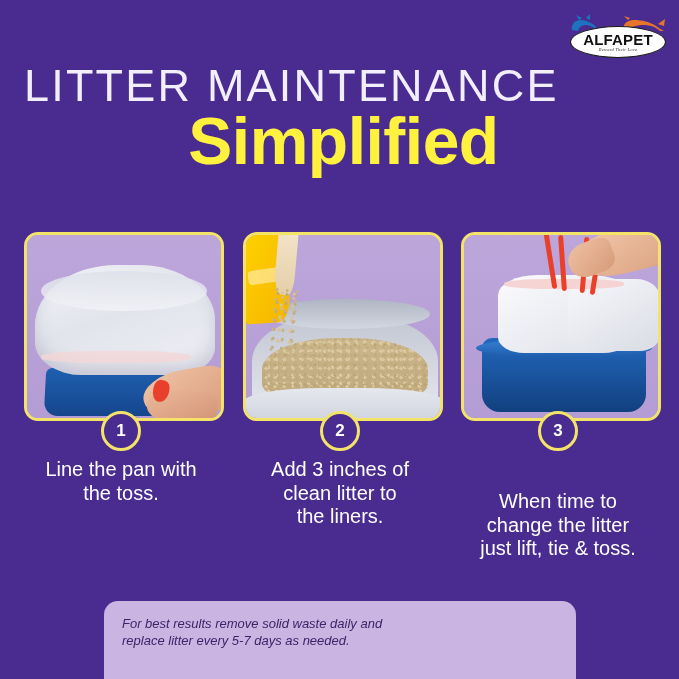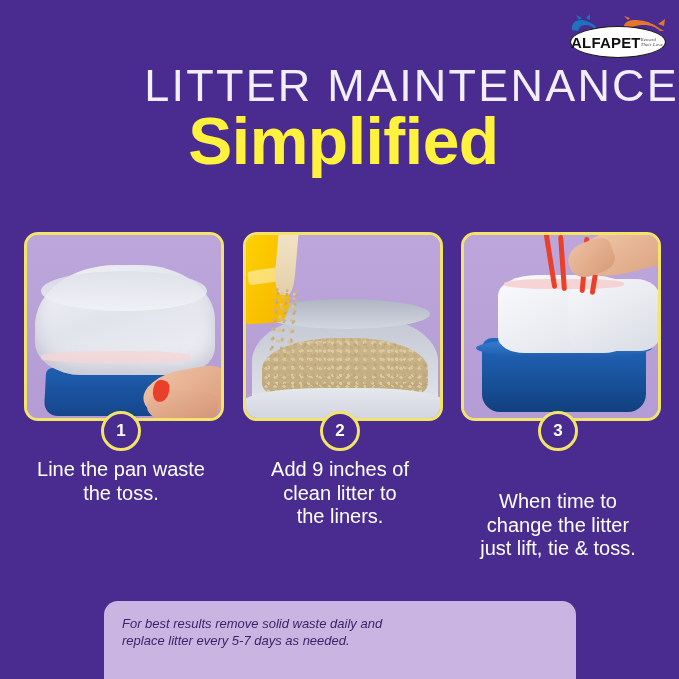--- a/index.html
+++ b/index.html
@@ -11,35 +11,35 @@
   }
   .stage{position:absolute;inset:0;}
 
   
   .logo{position:absolute;left:566px;top:12px;width:104px;height:46px;}
   .logo-animals{position:absolute;left:0;top:0;width:104px;height:20px;}
   .logo-oval{
     position:absolute;left:4px;top:14px;width:94px;height:30px;
     background:#ffffff;border-radius:50%/50%;
     border:1.5px solid #1b1b1b;
-    display:flex;flex-direction:row;align-items:center;justify-content:center;
+    display:flex;flex-direction:column;align-items:center;justify-content:center;
     line-height:1;
   }
   .logo-word{
     font-size:15px;font-weight:700;color:#111;letter-spacing:0.2px;
     font-family:"Liberation Sans", sans-serif;
   }
   .logo-tag{
     font-size:4.6px;color:#333;font-style:italic;margin-top:1px;
     font-family:"Liberation Serif", serif;letter-spacing:.2px;
   }
 
   
   .title-line1{
-    position:absolute;left:0;right:0;top:63px;text-align:right;
+    position:absolute;left:0;right:0;top:63px;text-align:left;
     color:#F2EEFB;font-size:45px;letter-spacing:2.2px;font-weight:300;
     line-height:1;white-space:nowrap;padding-left:24px;
   }
   .title-line2{
     position:absolute;left:0;right:0;top:108px;text-align:center;
     color:#FFF23F;font-size:66px;font-weight:700;line-height:1;
     letter-spacing:-0.5px;
     padding-left:8px;
   }
 
@@ -277,25 +277,25 @@
       <div class="p3-arm"></div>
       <div class="p3-hand"></div>
     </div>
   </div>
 
   <div class="badge b1">1</div>
   <div class="badge b2">2</div>
   <div class="badge b3">3</div>
 
   <div class="caption c1">
-    <div>Line the pan waste</div>
+    <div>Line the pan with</div>
     <div>the toss.</div>
   </div>
   <div class="caption c2">
-    <div>Add 9 inches of</div>
+    <div>Add 3 inches of</div>
     <div>clean litter to</div>
     <div>the liners.</div>
   </div>
   <div class="caption c3">
     <div>When time to</div>
     <div>change the litter</div>
     <div>just lift, tie &amp; toss.</div>
   </div>
 
   <div class="footer-note">

